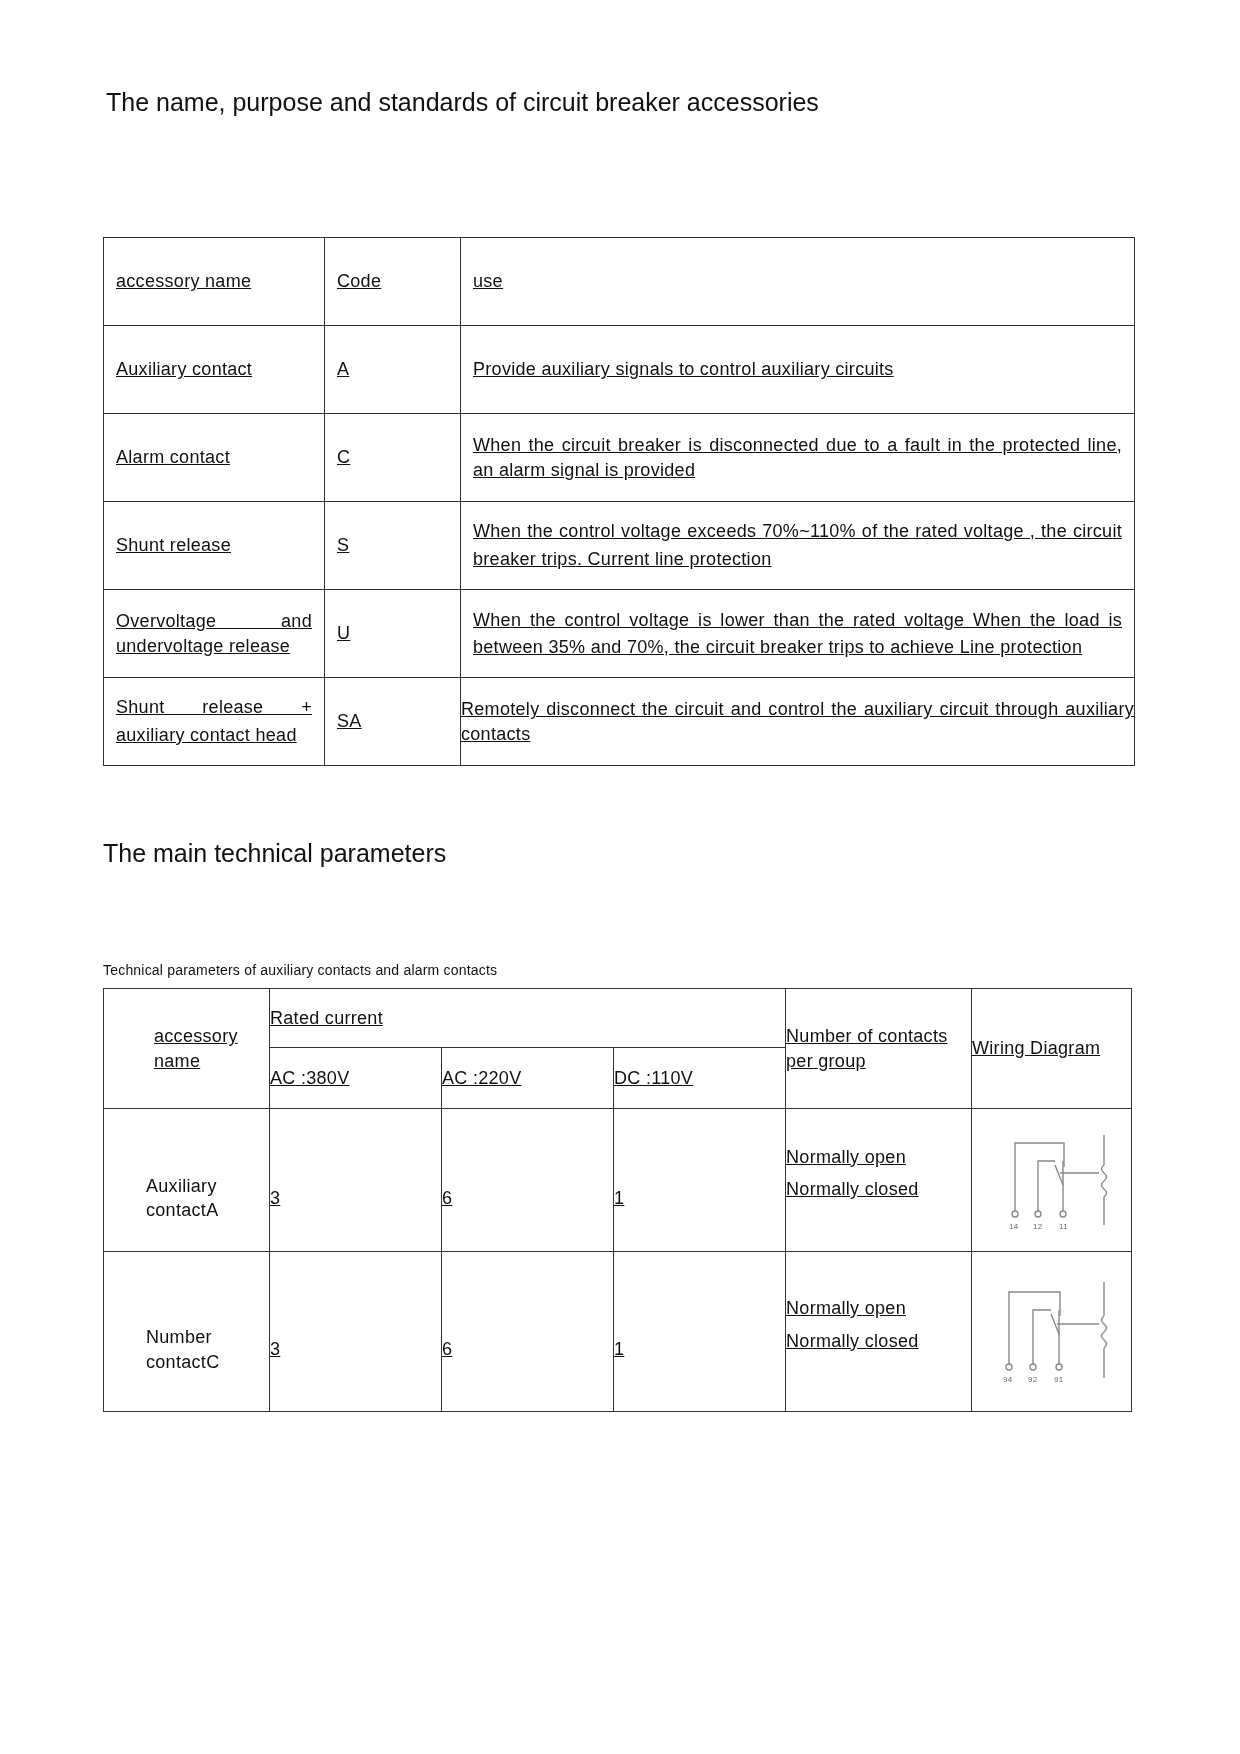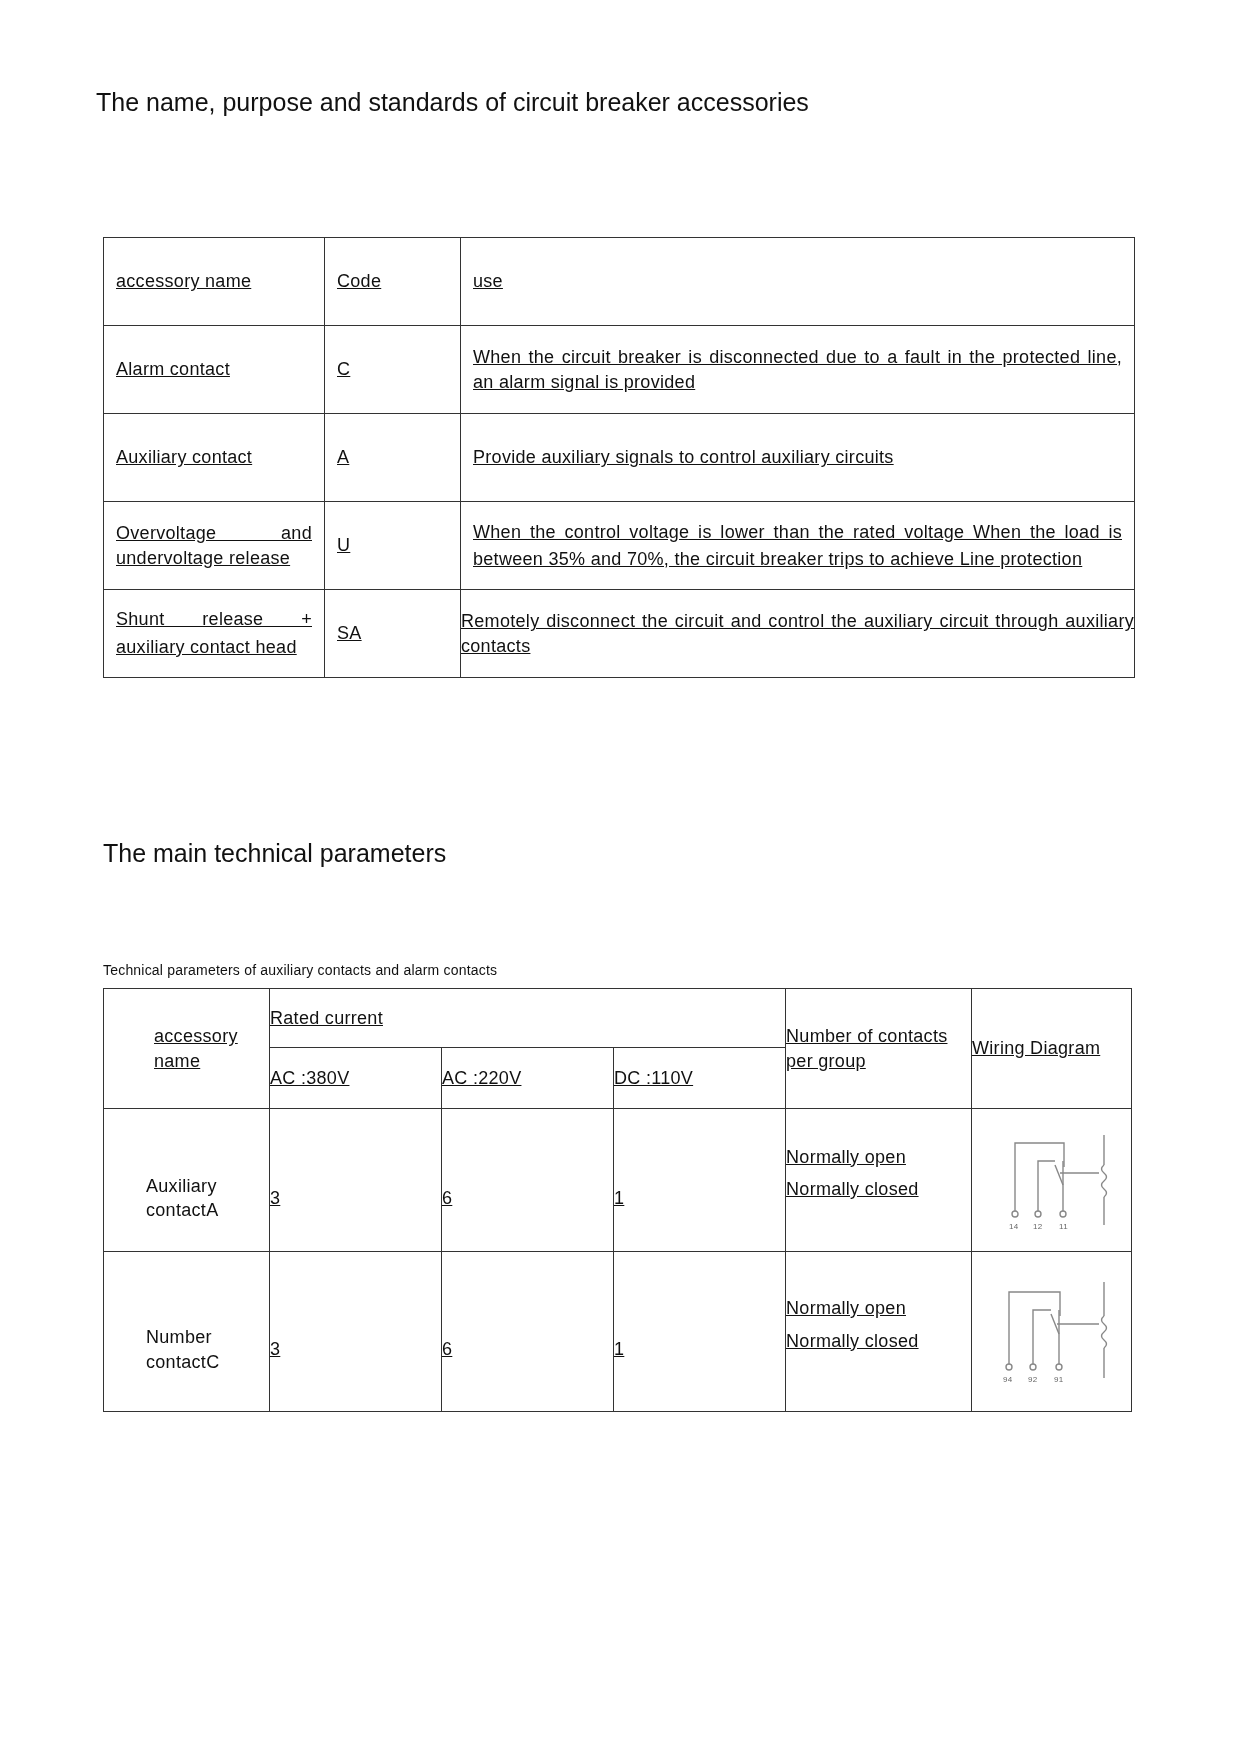--- a/index.html
+++ b/index.html
@@ -15,43 +15,48 @@
   #t1 td.just { text-align:justify; text-align-last:left; }
   #t2 { left:103px; top:988px; width:1028px; }
   #t2 td { text-align:left; }
   #t2 td.left { text-align:left; padding-left:0; }
   #t2 td.name { text-align:left; padding-left:42px; }
   .wd svg { display:block; margin:0 auto; }
 </style>
 </head>
 <body>
 
-<div class="abs h1" style="left:96px; top:88px;">The name, purpose and standards of circuit breaker accessories</div>
+<div class="abs h1" style="left:106px; top:88px;">The name, purpose and standards of circuit breaker accessories</div>
 
 <table id="t1">
   <colgroup>
       <col style="width:221px">
       <col style="width:136px">
       <col style="width:674px">
     </colgroup>
   <tbody>
       <tr style="height:88px">
     <td>accessory name</td>
     <td>Code</td>
     <td>use</td>
   </tr>
   <tr style="height:88px">
+    <td>Auxiliary contact</td>
+    <td>A</td>
+    <td>Provide auxiliary signals to control auxiliary circuits</td>
+  </tr>
+  <tr style="height:88px">
     <td>Alarm contact</td>
     <td>C</td>
     <td class="just">When the circuit breaker is disconnected due to a fault in the protected line, an alarm signal is provided</td>
   </tr>
   <tr style="height:88px">
-    <td>Auxiliary contact</td>
-    <td>A</td>
-    <td>Provide auxiliary signals to control auxiliary circuits</td>
+    <td>Shunt release</td>
+    <td>S</td>
+    <td class="just" style="line-height:1.55">When the control voltage exceeds 70%~110% of the rated voltage , the circuit breaker trips. Current line protection</td>
   </tr>
   <tr style="height:88px">
     <td class="just">Overvoltage and undervoltage release</td>
     <td>U</td>
     <td class="just" style="line-height:1.5">When the control voltage is lower than the rated voltage When the load is between 35% and 70%, the circuit breaker trips to achieve Line protection</td>
   </tr>
   <tr style="height:88px">
     <td class="just" style="line-height:1.55">Shunt release + auxiliary contact head</td>
     <td>SA</td>
     <td class="just" style="padding-left:0; padding-right:0;margin-left:28px;">Remotely disconnect the circuit and control the auxiliary circuit through auxiliary contacts</td>

